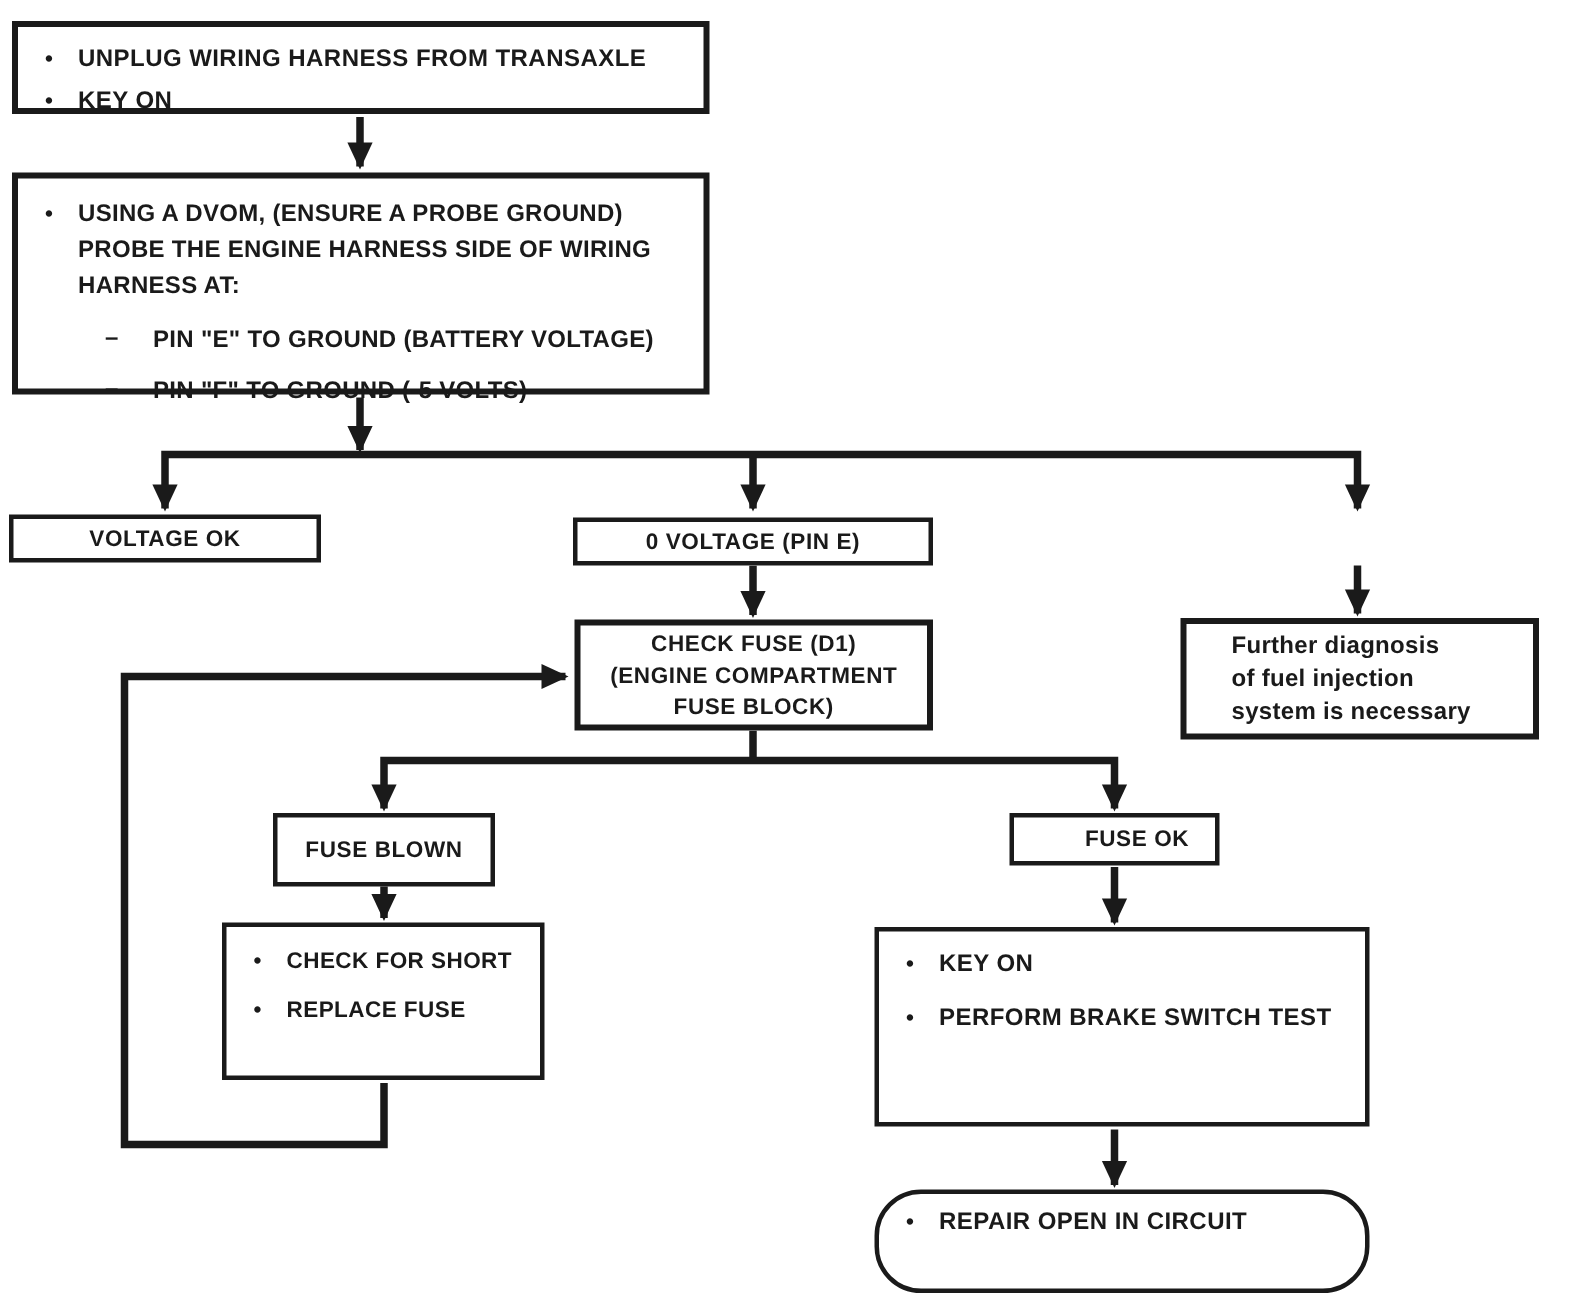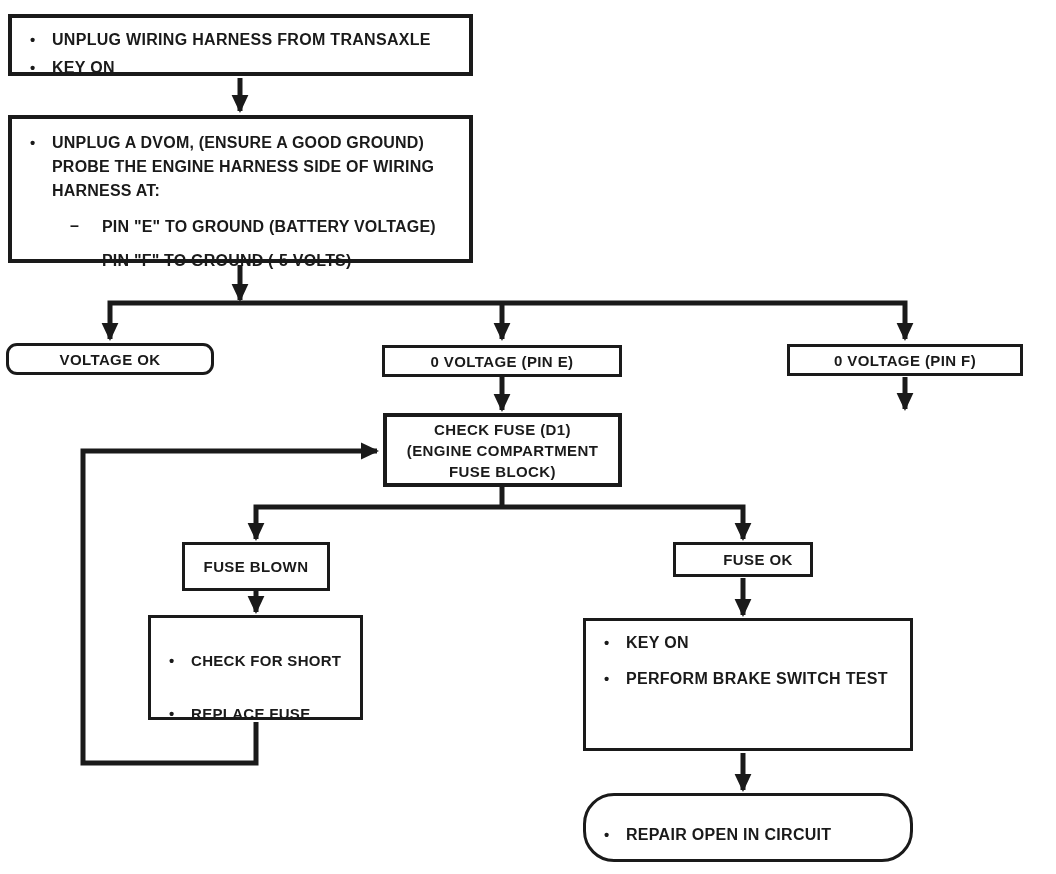--- a/index.html
+++ b/index.html
@@ -27,27 +27,27 @@
   .sub-item::before { content: "\2013"; position: absolute; left: 44px; top: -1px; font-weight: 700; }
 
   .label-box { display: flex; align-items: center; justify-content: center;
                font-size: 15px; font-weight: 700; letter-spacing: 0.4px; text-align: center; }
 
   .center-lines { display: flex; flex-direction: column; align-items: center; justify-content: center;
                   height: 100%; font-size: 15px; font-weight: 700; letter-spacing: 0.4px; line-height: 21px; text-align: left; }
   .left-lines { display: flex; flex-direction: column; justify-content: center;
                 height: 100%; padding-left: 30px; font-size: 16px; font-weight: 700; letter-spacing: 0.2px; line-height: 22px; }
 
-  .loose .bullet-item { line-height: 33px; margin-top: 20px; }
+  .loose .bullet-item { line-height: 33px; }
   .spaced .bullet-item { line-height: 36px; }
 
   
   #n-start        { left: 8px;   top: 14px;  width: 465px; height: 62px; }
   #n-probe        { left: 8px;   top: 115px; width: 465px; height: 148px; padding: 12px 8px 0 14px; }
-  #n-voltage-ok   { left: 6px;   top: 343px; width: 208px; height: 32px; border-radius: 11px; }
+  #n-voltage-ok   { left: 6px;   top: 343px; width: 208px; height: 32px; }
   #n-zero-e       { left: 382px; top: 345px; width: 240px; height: 32px; }
   #n-zero-f       { left: 787px; top: 344px; width: 236px; height: 32px; }
   #n-check-fuse   { left: 383px; top: 413px; width: 239px; height: 74px; }
   #n-further      { left: 787px; top: 412px; width: 239px; height: 81px; }
   #n-fuse-blown   { left: 182px; top: 542px; width: 148px; height: 49px; }
   #n-fuse-ok      { left: 673px; top: 542px; width: 140px; height: 35px; padding-left: 30px; }
   #n-blown-act    { left: 148px; top: 615px; width: 215px; height: 105px; padding-top: 6px; }
   #n-ok-act       { left: 583px; top: 618px; width: 330px; height: 133px; padding-top: 4px; }
   #n-repair       { left: 583px; top: 793px; width: 330px; height: 69px; padding-top: 2px; border-radius: 31px; }
 </style>
@@ -75,47 +75,51 @@
     <path class="ln" d="M743,753 V790" marker-end="url(#ah)"></path>
     <path class="ln" d="M256,722 V763 H83 V451 H377" marker-end="url(#ah)"></path>
   </svg>
 
   <div class="node bullets" id="n-start">
     <div class="bullet-item">UNPLUG WIRING HARNESS FROM TRANSAXLE</div>
     <div class="bullet-item">KEY ON</div>
   </div>
 
   <div class="node" id="n-probe">
-    <div class="probe-line first">UNPLUG A DVOM, (ENSURE A GOOD GROUND)</div>
+    <div class="probe-line first">USING A DVOM, (ENSURE A PROBE GROUND)</div>
     <div class="probe-line">PROBE THE ENGINE HARNESS SIDE OF WIRING</div>
     <div class="probe-line">HARNESS AT:</div>
     <div class="sub-item">PIN "E" TO GROUND (BATTERY VOLTAGE)</div>
     <div class="sub-item">PIN "F" TO GROUND (-5 VOLTS)</div>
   </div>
 
   <div class="node thin label-box" id="n-voltage-ok">
     <span>VOLTAGE OK</span>
   </div>
 
   <div class="node thin label-box" id="n-zero-e">
     <span>0 VOLTAGE (PIN E)</span>
   </div>
 
-  <div class="node thin label-box" id="n-zero-f">
-    <span>0 VOLTAGE (PIN F)</span>
-  </div>
 
   <div class="node" id="n-check-fuse">
     <div class="center-lines">
       <span>CHECK FUSE (D1)</span>
       <span>(ENGINE COMPARTMENT</span>
       <span>FUSE BLOCK)</span>
     </div>
   </div>
 
+  <div class="node" id="n-further">
+    <div class="left-lines">
+      <span>Further diagnosis</span>
+      <span>of fuel injection</span>
+      <span>system is necessary</span>
+    </div>
+  </div>
 
   <div class="node thin label-box" id="n-fuse-blown">
     <span>FUSE BLOWN</span>
   </div>
 
   <div class="node thin label-box" id="n-fuse-ok">
     <span>FUSE OK</span>
   </div>
 
   <div class="node thin bullets loose" id="n-blown-act">

